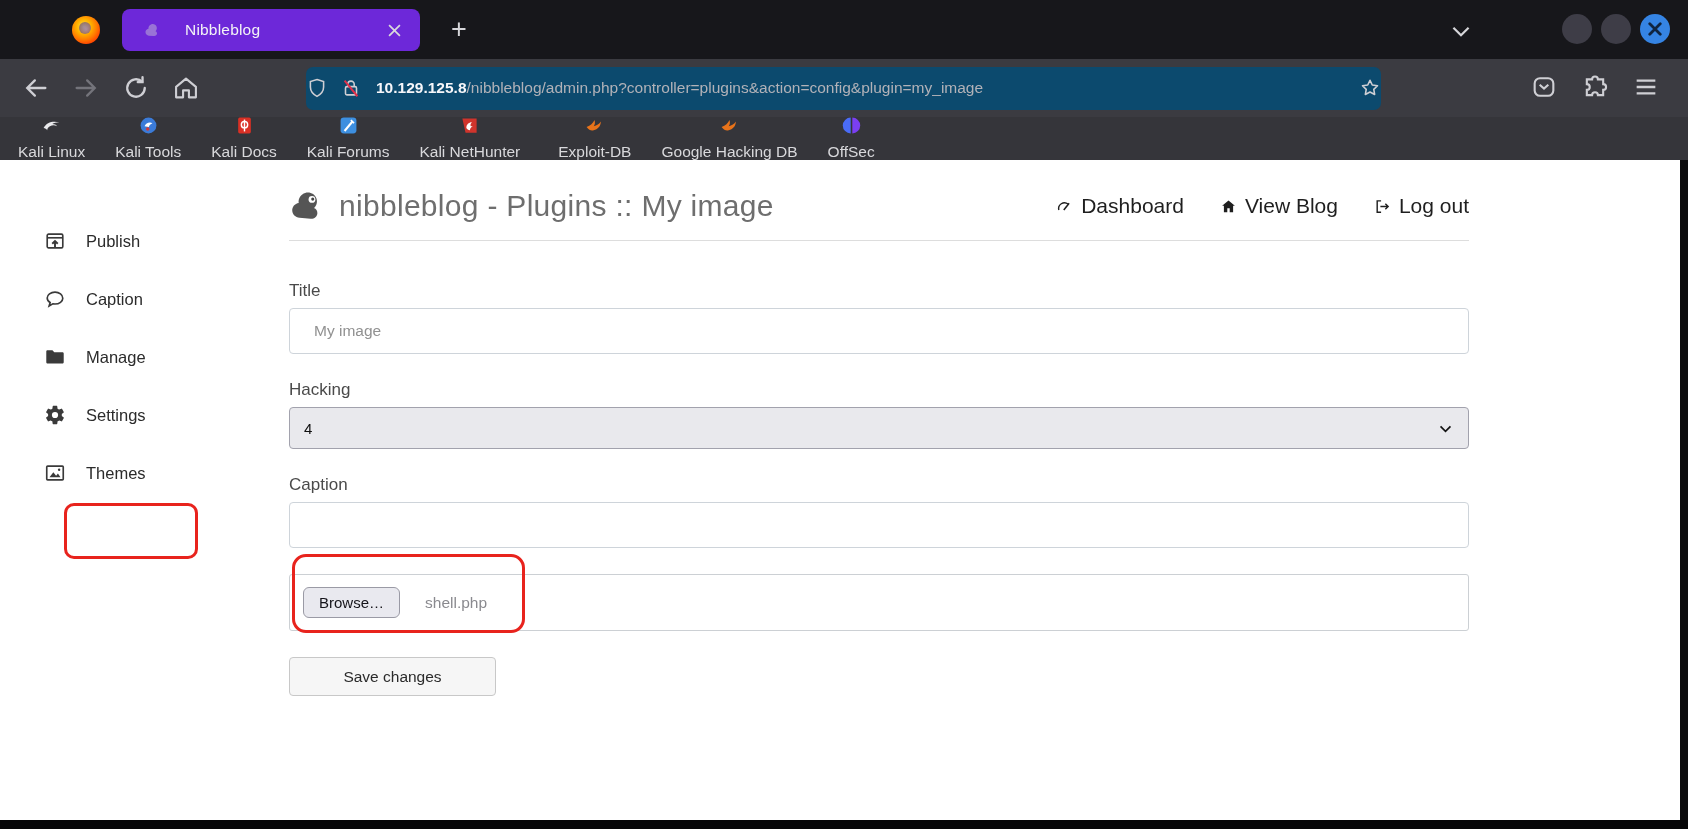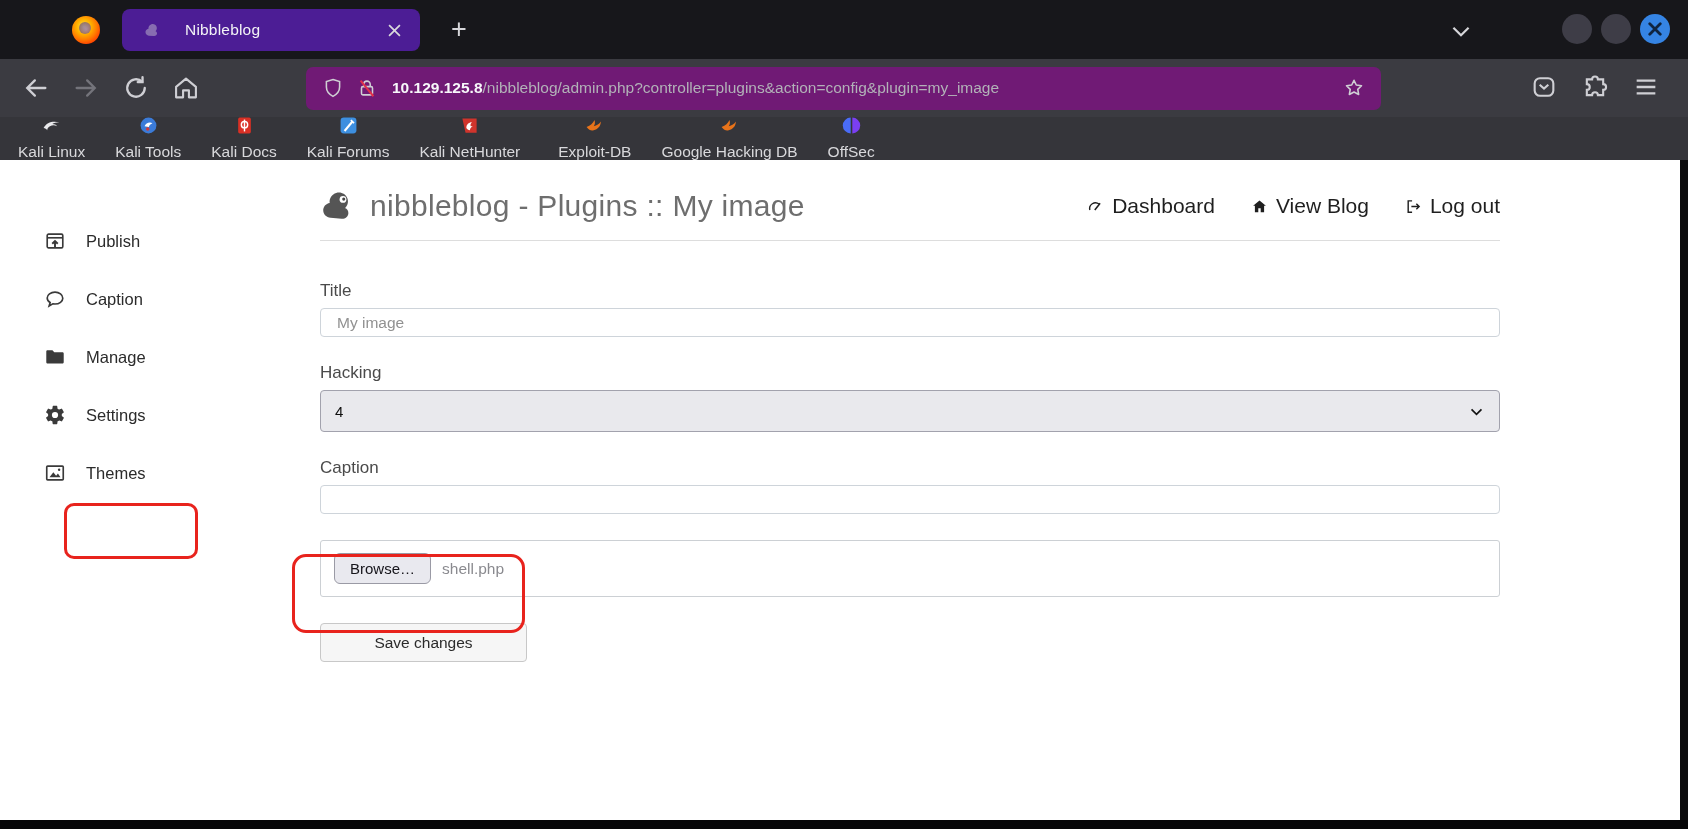--- a/index.html
+++ b/index.html
@@ -7,38 +7,38 @@
   .screen {
     position:relative; width:1688px; height:829px; overflow:hidden;
     background:#fff; font-family:"Liberation Sans", sans-serif;
   }
   
   .tabbar { position:absolute; left:0; top:0; width:100%; height:59px; background:#17171b; }
   .ff-logo { position:absolute; left:72px; top:16px; width:28px; height:28px; border-radius:50%;
     background:radial-gradient(circle at 42% 38%, #ffe14d 0%, #ffb300 30%, #ff7a00 55%, #ff3d00 78%, #b5179e 100%); }
   .ff-logo::after { content:""; position:absolute; left:7px; top:6px; width:12px; height:12px; border-radius:50%;
     background:radial-gradient(circle at 60% 60%, #6a5cff 0%, #3d2f8f 80%); opacity:.55; }
-  .tab { position:absolute; left:122px; top:9px; width:298px; height:42px; background:#4c1d95; border-radius:8px;
+  .tab { position:absolute; left:122px; top:9px; width:298px; height:42px; background:#6d28d9; border-radius:8px;
     display:flex; align-items:center; padding:0 16px; color:#f3f3f6; font-size:15.5px; }
   .tab-favicon { width:17px; height:17px; opacity:.45; margin-left:6px; }
   .tab-title { margin-left:24px; letter-spacing:.2px; }
   .tab-close { margin-left:auto; width:20px; height:20px; display:flex; align-items:center; justify-content:center; }
   .newtab { position:absolute; left:442px; top:12px; width:34px; height:34px; color:#d6d6da; font-size:27px;
     display:flex; align-items:center; justify-content:center; font-weight:300; }
   .tabs-chevron { position:absolute; left:1448px; top:18px; width:26px; height:26px; color:#d6d6da; }
   .winbtns { position:absolute; right:18px; top:14px; display:flex; gap:9px; }
   .winbtn { width:30px; height:30px; border-radius:50%; background:#3e3d47; }
   .winbtn.close { background:#3584e4; display:flex; align-items:center; justify-content:center; }
 
   .navbar { position:absolute; left:0; top:59px; width:100%; height:58px; background:#3b3b41;
     display:flex; align-items:center; }
   .navico { width:28px; height:28px; color:#cfcfd4; margin-left:22px; flex:none; }
   .navico.fwd { color:#74747b; }
-  .urlbar { margin-left:106px; width:1075px; height:43px; background:#701a75; border-radius:7px;
-    display:flex; align-items:center; padding:0 16px; flex:none;justify-content:center; }
+  .urlbar { margin-left:106px; width:1075px; height:43px; background:#0c4a6e; border-radius:7px;
+    display:flex; align-items:center; padding:0 0; flex:none;justify-content:center; }
   .urlbar .uicon { width:22px; height:22px; color:#cfcfd4; flex:none; }
   .urlbar .uicon + .uicon { margin-left:12px; }
   .urltext { margin-left:14px; font-size:15.5px; white-space:nowrap; overflow:hidden; }
   .url-host { color:#f7f7fa; font-weight:bold; }
   .url-path { color:#b2b2b8; }
   .star { margin-left:auto; }
   .right-icons { position:absolute; right:28px; top:73px; display:flex; gap:23px; }
   .right-icons .navico { margin-left:0; }
 
   .bookmarks { position:absolute; left:0; top:117px; width:100%; height:43px; background:#35353a;
@@ -48,43 +48,43 @@
 
   
   .content { position:absolute; left:0; top:160px; width:100%; height:669px; background:#fff; color:#212529; }
   .sidebar { position:absolute; left:0; top:0; width:302px; padding-top:64px; }
   .side-item { display:flex; align-items:center; gap:20px; padding-left:44px; height:34px; margin-bottom:24px;
     font-size:16.5px; color:#2b2b2b; }
   .side-item .sico { width:22px; height:22px; color:#3a3a3a; flex:none; }
   .side-item.active { color:#3b82d8; }
   .side-item.active .sico { color:#3584e4; }
 
-  .main { position:absolute; left:320px; top:0; width:1180px; }
+  .main { position:absolute; left:289px; top:0; width:1180px; }
   .pageheader { margin-top:24px; height:44px; display:flex; align-items:center; justify-content:space-between; }
   .brand { display:flex; align-items:center; gap:13px; }
   .brand .squirrel { width:37px; height:37px; }
   .page-title { font-size:30px; color:#6e6e6e; font-weight:400; letter-spacing:.3px; }
   .topnav { display:flex; align-items:center; gap:36px; }
   .topnav a { display:flex; align-items:center; gap:8px; font-size:21px; color:#1f1f1f; text-decoration:none; }
   .topnav .tico { width:17px; height:17px; }
   .hdiv { margin-top:12px; border:none; border-top:1px solid #dddddd; }
 
   .form { margin-top:40px; }
   .flabel { font-size:17px; color:#4a4a4a; margin-bottom:7px; }
-  .tinput { width:100%; height:29px; border:1px solid #ced4da; border-radius:4px; padding:0 16px;
+  .tinput { width:100%; height:46px; border:1px solid #ced4da; border-radius:4px; padding:0 24px;
     font-size:15.5px; font-family:inherit; color:#212529; margin-bottom:26px; background:#fff; }
   .tinput::placeholder { color:#919191; opacity:1; }
   .selbox { width:100%; height:42px; background:#e9e9ed; border:1px solid #a2a2ad; border-radius:4px;
     display:flex; align-items:center; padding:0 14px; font-size:15px; color:#0f0f0f; margin-bottom:26px; }
   .selbox .chev { margin-left:auto; width:17px; height:17px; color:#141414; }
   .filebox { width:100%; height:57px; border:1px solid #ccd0d4; border-radius:3px; display:flex;
     align-items:center; padding-left:13px; margin-bottom:26px; background:#fff; }
   .browse-btn { background:#e9e9ef; border:1px solid #9a9aa5; border-radius:6px; padding:6px 15px;
     font-size:15px; font-family:inherit; color:#15141a;text-align:center; }
-  .file-name { margin-left:11px; font-size:15.5px; color:#8a8a8f; }
+  .file-name { margin-left:25px; font-size:15.5px; color:#8a8a8f; }
   .save-btn { width:207px; height:39px; background:#f6f6f6; border:1px solid #c8c8c8; border-radius:4px;
     font-size:15.5px; font-family:inherit; color:#2b2b2b; }
 
   .anno { position:absolute; border:3px solid #e8231d; pointer-events:none; }
   .anno-plugins { left:64px; top:343px; width:134px; height:56px; border-radius:10px; }
   .anno-browse { left:292px; top:394px; width:233px; height:79px; border-radius:14px; }
 
   .edge-right { position:absolute; right:0; top:160px; width:8px; height:669px; background:#0b0b0d; }
   .edge-bottom { position:absolute; left:0; bottom:0; width:100%; height:9px; background:#050507; }
 </style>

